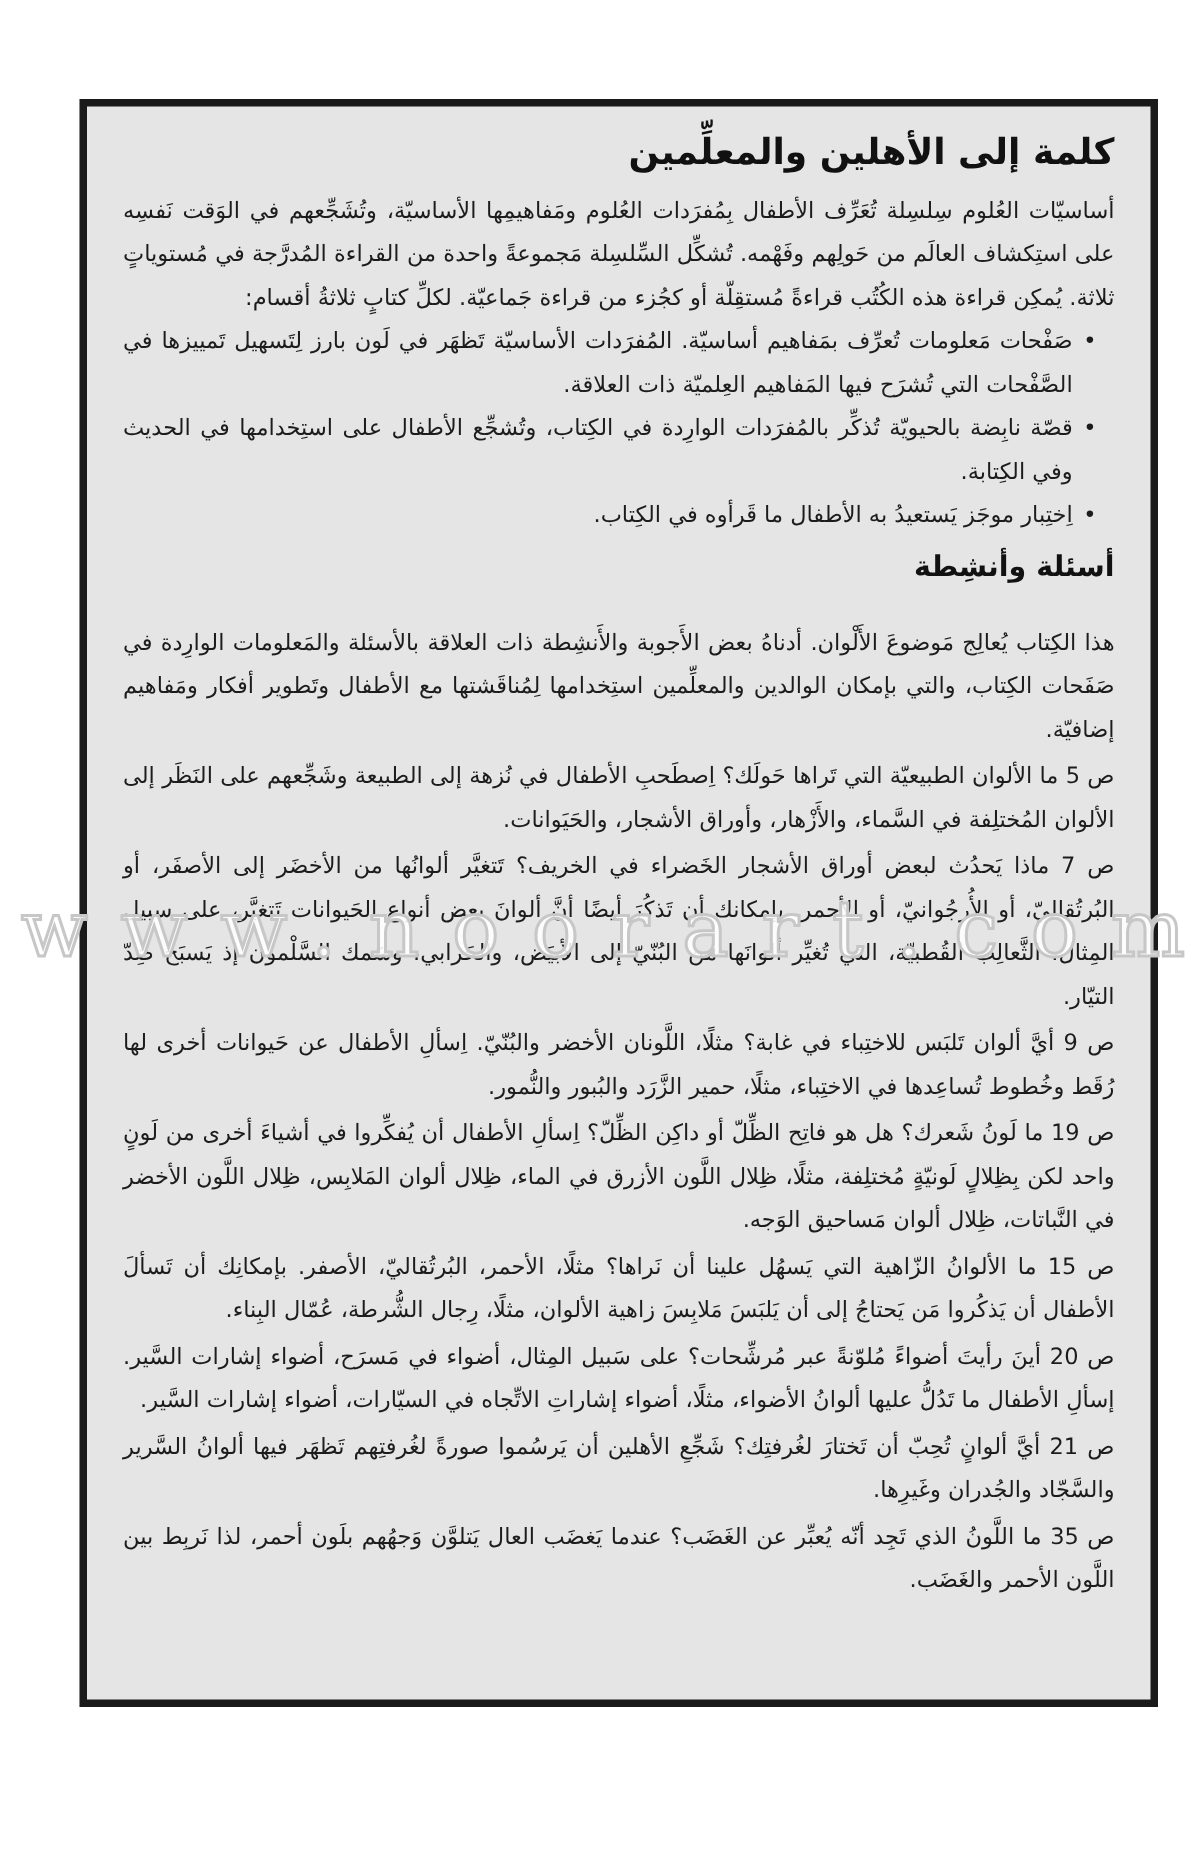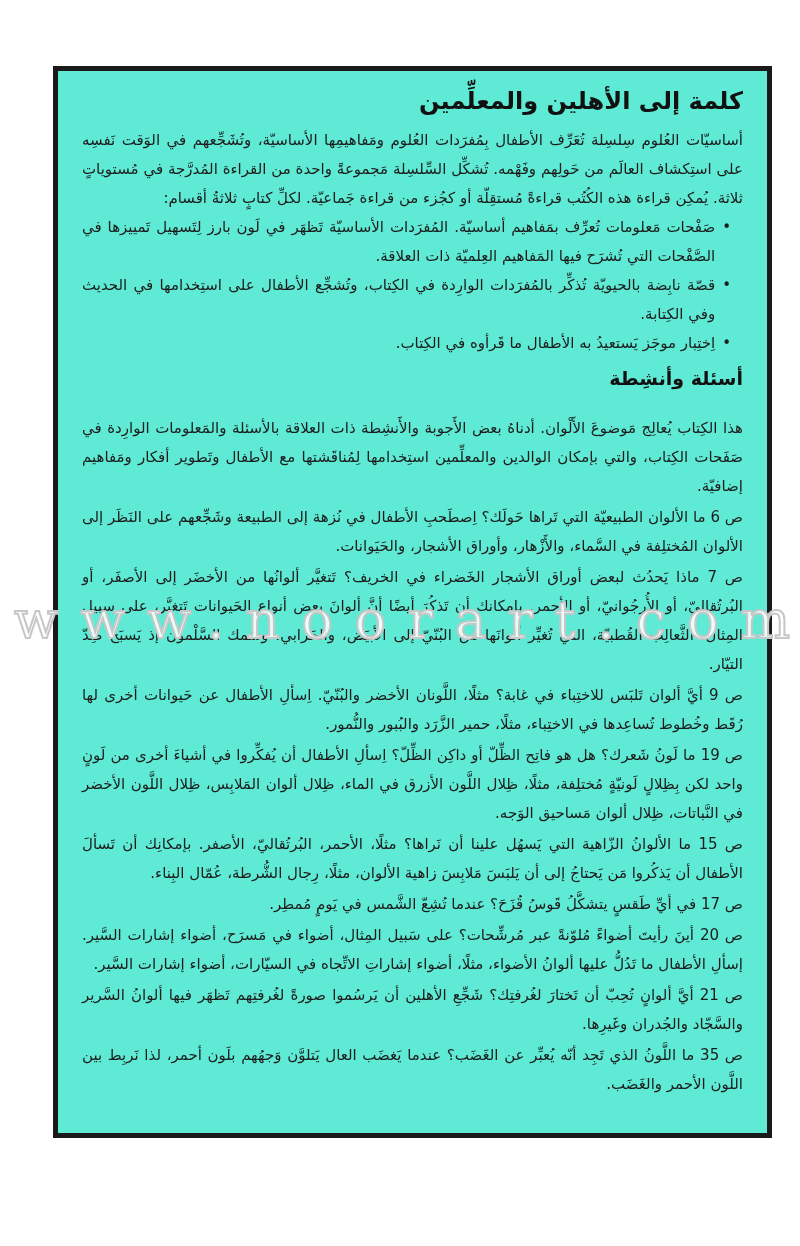--- a/index.html
+++ b/index.html
@@ -13,21 +13,21 @@
   .page { position:absolute; inset:0; background:#ffffff; }
   .frame {
     position:absolute;
     left:53px; top:66px;
     width:719px; height:1072px;
     box-sizing:border-box;
     border:5px solid #1a1a1a;
     padding:12px 24px 12px 24px;
     direction:rtl;
     overflow:hidden;
-    background:#5eead4;
+    background:#e5e5e5;
   }
   .page-title {
     font-size:24px;
     font-weight:bold;
     color:#111111;
     margin:0 0 7px 0;
     line-height:1.5;
   }
   .section-heading {
     font-size:19px;
@@ -99,26 +99,25 @@
         <span class="bullet-dot">•</span>
         <span class="bullet-text">اِختِبار موجَز يَستعيدُ به الأطفال ما قَرأوه في الكِتاب.</span>
       </li>
     </ul>
 
     <h2 class="section-heading">أسئلة وأنشِطة</h2>
 
     <p class="para">هذا الكِتاب يُعالِج مَوضوعَ الأَلْوان. أدناهُ بعض الأَجوبة والأَنشِطة ذات العلاقة بالأسئلة والمَعلومات الوارِدة في صَفَحات الكِتاب، والتي بإمكان الوالدين والمعلِّمين استِخدامها لِمُناقَشتها مع الأطفال وتَطوير أفكار ومَفاهيم إضافيّة.</p>
 
     <div class="qa-list">
-      <p class="para qa-entry"><span class="qa-page">ص 6</span> <span class="qa-text">ما الألوان الطبيعيّة التي تَراها حَولَك؟ اِصطَحبِ الأطفال في نُزهة إلى الطبيعة وشَجِّعهم على النَظَر إلى الألوان المُختلِفة في السَّماء، والأَزْهار، وأوراق الأشجار، والحَيَوانات.</span></p>
+      <p class="para qa-entry"><span class="qa-page">ص 5</span> <span class="qa-text">ما الألوان الطبيعيّة التي تَراها حَولَك؟ اِصطَحبِ الأطفال في نُزهة إلى الطبيعة وشَجِّعهم على النَظَر إلى الألوان المُختلِفة في السَّماء، والأَزْهار، وأوراق الأشجار، والحَيَوانات.</span></p>
       <p class="para qa-entry"><span class="qa-page">ص 7</span> <span class="qa-text">ماذا يَحدُث لبعض أوراق الأشجار الخَضراء في الخريف؟ تَتغيَّر ألوانُها من الأخضَر إلى الأصفَر، أو البُرتُقاليّ، أو الأُرجُوانيّ، أو الأحمر. بإمكانك أن تَذكُرَ أيضًا أنَّ ألوانَ بعض أنواع الحَيوانات تَتغيَّر، على سبيل المِثال، الثَّعالِب القُطبيّة، التي تُغيِّر ألوانَها من البُنّيّ إلى الأبيَض، والحَرابي، وسَمك السَّلْمون إذ يَسبَح ضِدّ التيّار.</span></p>
       <p class="para qa-entry"><span class="qa-page">ص 9</span> <span class="qa-text">أيَّ ألوان تَلبَس للاختِباء في غابة؟ مثلًا، اللَّونان الأخضر والبُنّيّ. اِسألِ الأطفال عن حَيوانات أخرى لها رُقَط وخُطوط تُساعِدها في الاختِباء، مثلًا، حمير الزَّرَد والبُبور والنُّمور.</span></p>
       <p class="para qa-entry"><span class="qa-page">ص 19</span> <span class="qa-text">ما لَونُ شَعرك؟ هل هو فاتِح الظِّلّ أو داكِن الظِّلّ؟ اِسألِ الأطفال أن يُفكِّروا في أشياءَ أخرى من لَونٍ واحد لكن بِظِلالٍ لَونيّةٍ مُختلِفة، مثلًا، ظِلال اللَّون الأزرق في الماء، ظِلال ألوان المَلابِس، ظِلال اللَّون الأخضر في النَّباتات، ظِلال ألوان مَساحيق الوَجه.</span></p>
       <p class="para qa-entry"><span class="qa-page">ص 15</span> <span class="qa-text">ما الألوانُ الزّاهية التي يَسهُل علينا أن نَراها؟ مثلًا، الأحمر، البُرتُقاليّ، الأصفر. بإمكانِك أن تَسألَ الأطفال أن يَذكُروا مَن يَحتاجُ إلى أن يَلبَسَ مَلابِسَ زاهية الألوان، مثلًا، رِجال الشُّرطة، عُمّال البِناء.</span></p>
-      <p class="para qa-entry"><span class="qa-page">ص 17</span> <span class="qa-text">في أيِّ طَقسٍ يتشكَّلُ قَوسُ قُزَحَ؟ عندما تُشِعّ الشَّمس في يَومٍ مُمطِر.</span></p>
       <p class="para qa-entry"><span class="qa-page">ص 20</span> <span class="qa-text">أينَ رأيتَ أضواءً مُلوّنةً عبر مُرشِّحات؟ على سَبيل المِثال، أضواء في مَسرَح، أضواء إشارات السَّير. إسألِ الأطفال ما تَدُلُّ عليها ألوانُ الأضواء، مثلًا، أضواء إشاراتِ الاتِّجاه في السيّارات، أضواء إشارات السَّير.</span></p>
       <p class="para qa-entry"><span class="qa-page">ص 21</span> <span class="qa-text">أيَّ ألوانٍ تُحِبّ أن تَختارَ لغُرفتِك؟ شَجِّعِ الأهلين أن يَرسُموا صورةً لغُرفتِهم تَظهَر فيها ألوانُ السَّرير والسَّجّاد والجُدران وغَيرِها.</span></p>
       <p class="para qa-entry"><span class="qa-page">ص 35</span> <span class="qa-text">ما اللَّونُ الذي تَجِد أنّه يُعبِّر عن الغَضَب؟ عندما يَغضَب العال يَتلوَّن وَجهُهم بلَون أحمر، لذا نَربِط بين اللَّون الأحمر والغَضَب.</span></p>
     </div>
 
   </div>
 
   <div class="watermark">www.noorart.com</div>
 
 </div>

